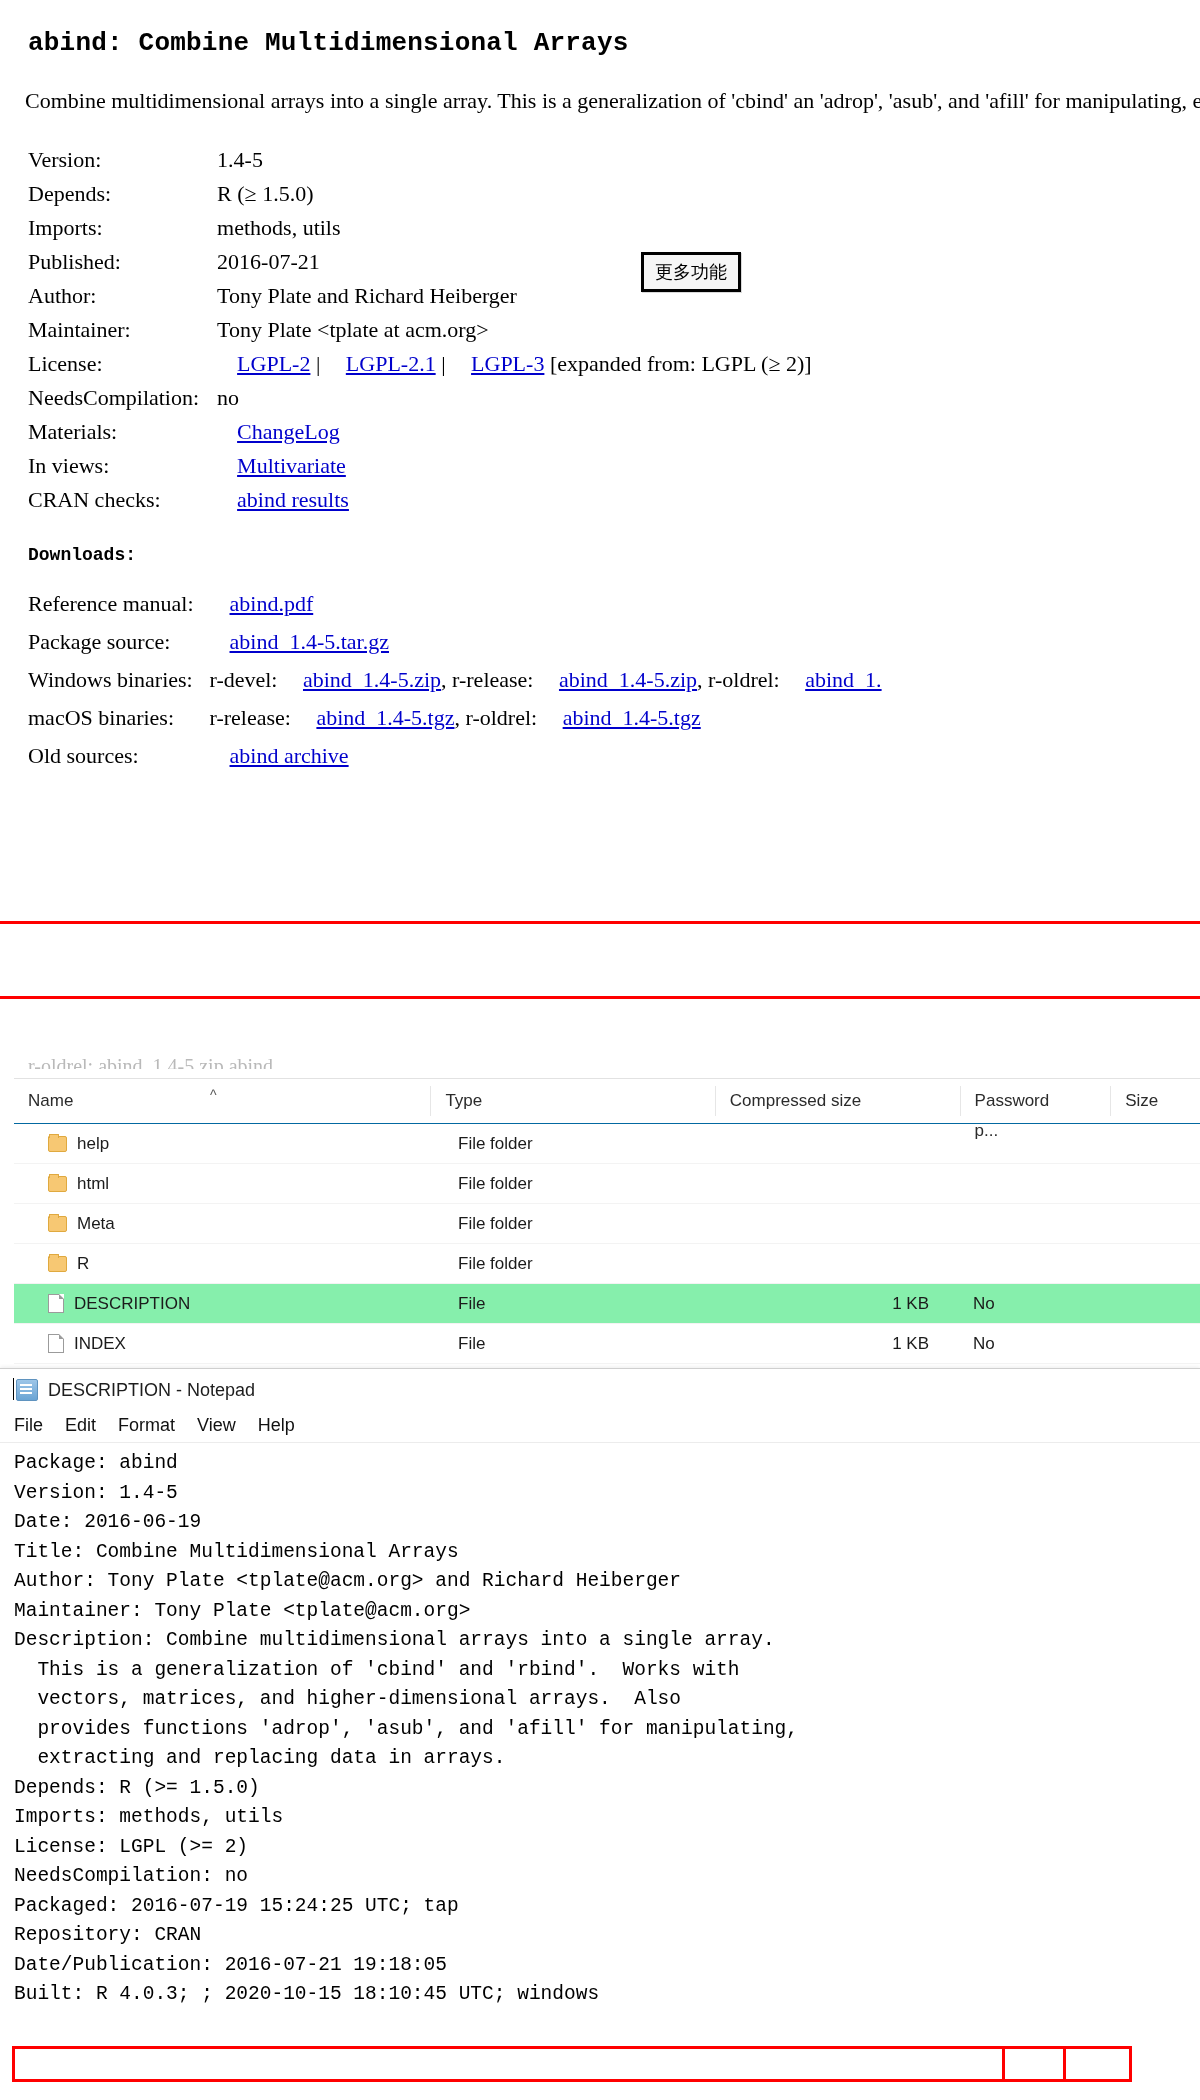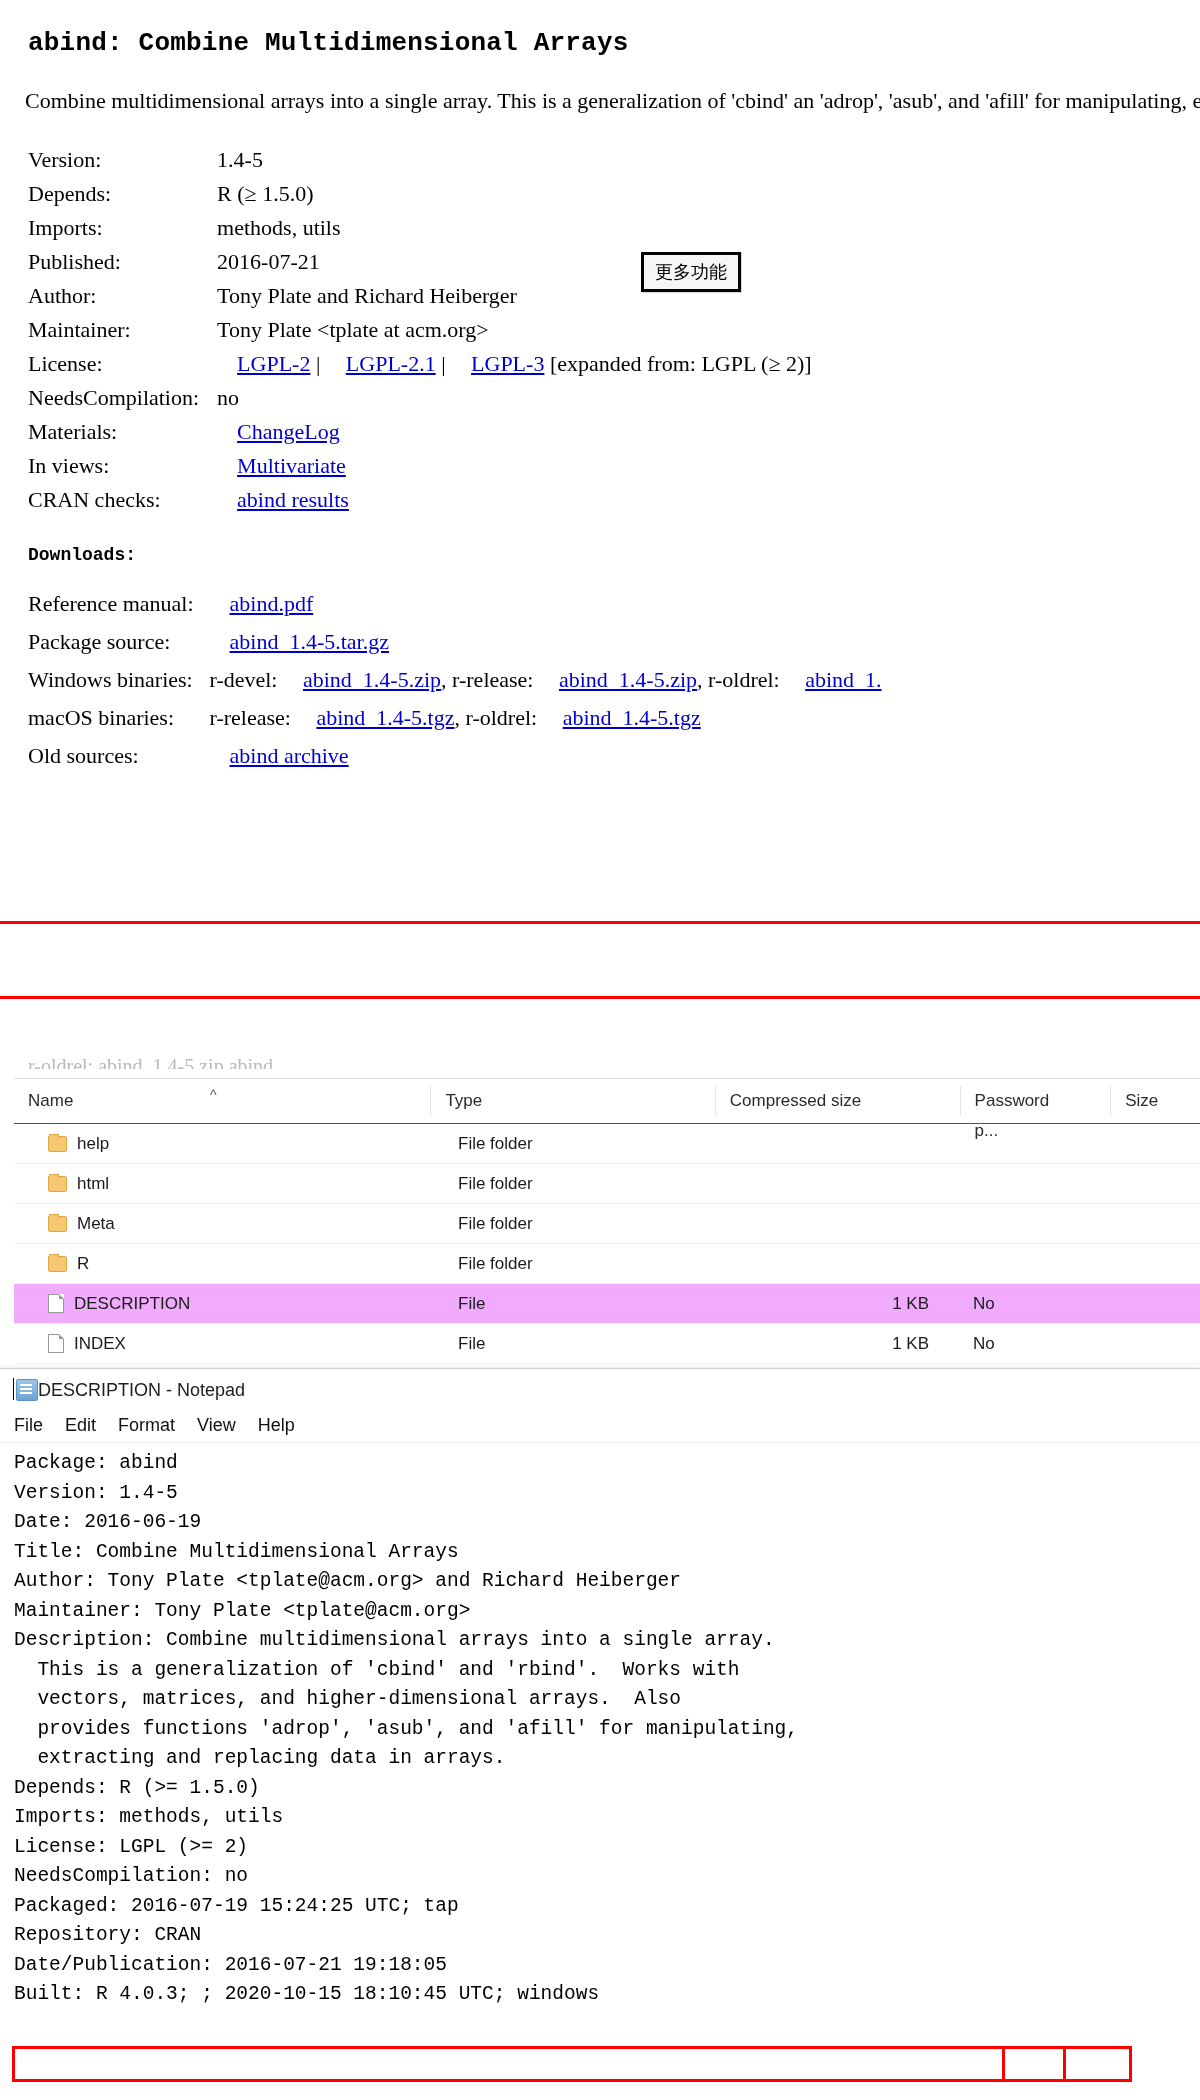--- a/index.html
+++ b/index.html
@@ -170,21 +170,21 @@
     color: #5a5a5a;
   }
   .ex-row {
     display: flex;
     height: 39px;
     align-items: center;
     font-size: 17px;
     color: #1b1b1b;
     border-bottom: 1px solid #f3f3f3;
   }
-  .ex-row.selected { background: #f0abfc; }
+  .ex-row.selected { background: #86efac; }
   .cell {
     box-sizing: border-box;
     padding-left: 14px;
     height: 39px;
     line-height: 39px;
     overflow: hidden;
     white-space: nowrap;
   }
   .cell.name { width: 430px; display: flex; align-items: center; gap: 10px; padding-left: 34px;}
   .cell.type { width: 280px; }
@@ -235,20 +235,21 @@
     background: #ffffff;
     border: 1px solid #cfcfcf;
     border-left: none;
     border-right: none;
     font-family: "Liberation Sans", sans-serif;
     box-shadow: 0 -1px 4px rgba(0,0,0,0.08);
   }
   .np-title {
     display: flex;
     align-items: center;
+    gap: 10px;
     height: 42px;
     padding-left: 16px;
     font-size: 18px;
     color: #1d1d1d;
   }
   .np-icon {
     width: 20px; height: 20px;
     background: linear-gradient(#9ec6e8, #6aa4d4);
     border: 1px solid #5f93bf;
     border-radius: 2px;

